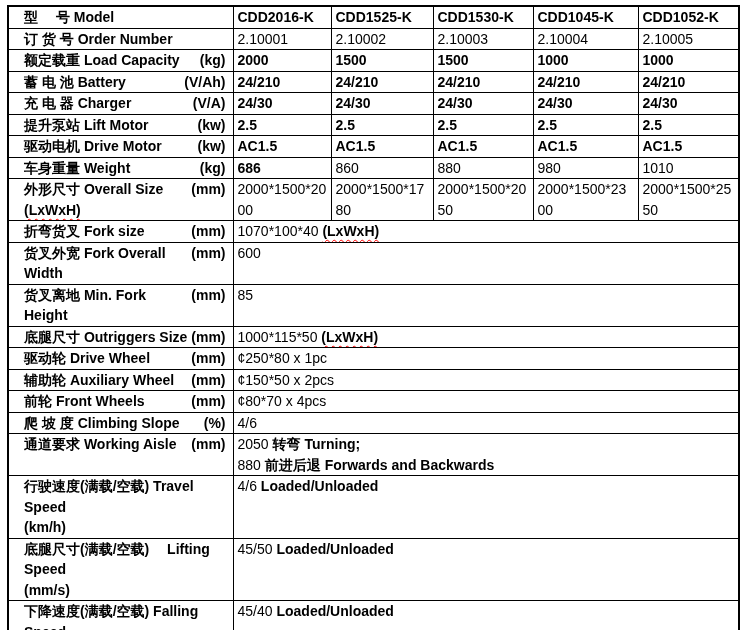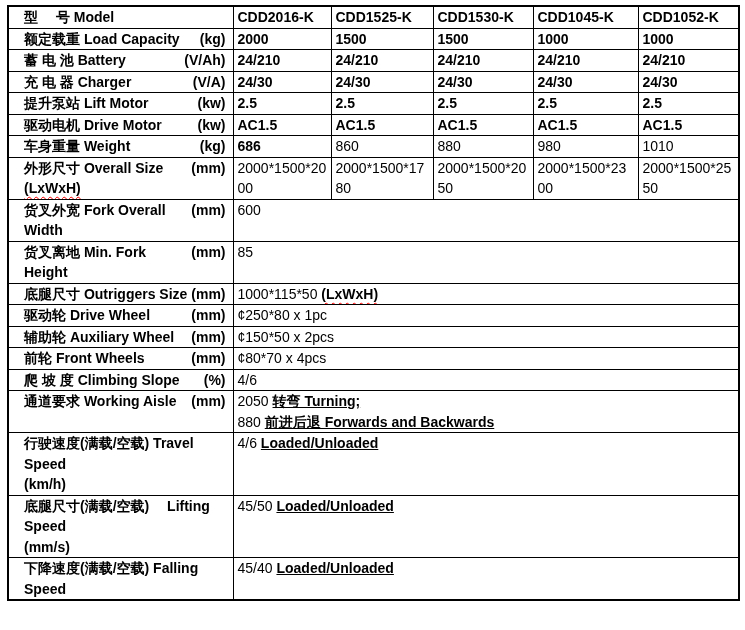--- a/index.html
+++ b/index.html
@@ -7,21 +7,21 @@
   table.spec{border-collapse:collapse;margin:5px 0 0 7px;table-layout:fixed;width:731px;
              border:2px solid #000;}
   td{border:1px solid #000;vertical-align:top;font-size:14px;line-height:20.5px;
      padding:0 4px;overflow:hidden;white-space:normal;}
   td.lbl{font-weight:bold;color:#000;padding-left:15px;padding-right:7px;}
   td.lbl .wrap{display:flex;justify-content:space-between;align-items:baseline;}
   td.v{color:#000;}
   .c-blue{color:var(--value_blue);font-weight:bold;}
   .c-red{color:var(--value_red);}
   .c-black{color:var(--value_black);}
-  .b{font-weight:bold;text-decoration:underline;}
+  .b{font-weight:bold;}
   .brk{word-break:break-all;}
   .wavy{font-weight:bold;text-decoration-line:underline;text-decoration-style:wavy;
         text-decoration-color:var(--squiggle_red);text-decoration-thickness:1px;text-underline-offset:3px;text-align:center;}
 </style>
 </head>
 <body>
 
 <table class="spec">
   <colgroup>
     <col style="width:225px">
@@ -40,20 +40,33 @@
             <span></span>
           </div>
         </td>
       <td class="v c-blue">CDD2016-K</td>
       <td class="v c-blue">CDD1525-K</td>
       <td class="v c-blue">CDD1530-K</td>
       <td class="v c-blue">CDD1045-K</td>
       <td class="v c-blue">CDD1052-K</td>
     </tr>
 
+    <tr>
+      <td class="lbl">
+          <div class="wrap">
+            <span>订 货 号 Order Number</span>
+            <span></span>
+          </div>
+        </td>
+      <td class="v c-black">2.10001</td>
+      <td class="v c-black">2.10002</td>
+      <td class="v c-black">2.10003</td>
+      <td class="v c-black">2.10004</td>
+      <td class="v c-black">2.10005</td>
+    </tr>
 
     <tr>
       <td class="lbl">
           <div class="wrap">
             <span>额定载重 Load Capacity</span>
             <span>(kg)</span>
           </div>
         </td>
       <td class="v c-blue">2000</td>
       <td class="v c-blue">1500</td>
@@ -141,20 +154,29 @@
             <span>(mm)</span>
           </div>
         </td>
       <td class="v c-black brk">2000*1500*2000</td>
       <td class="v c-black brk">2000*1500*1780</td>
       <td class="v c-black brk">2000*1500*2050</td>
       <td class="v c-black brk">2000*1500*2300</td>
       <td class="v c-black brk">2000*1500*2550</td>
     </tr>
 
+    <tr>
+      <td class="lbl">
+          <div class="wrap">
+            <span>折弯货叉 Fork size</span>
+            <span>(mm)</span>
+          </div>
+        </td>
+      <td class="v c-black" colspan="5"><span>1070*100*40 </span><span class="wavy">(LxWxH)</span></td>
+    </tr>
 
     <tr>
       <td class="lbl">
           <div class="wrap">
             <span>货叉外宽 Fork Overall Width</span>
             <span>(mm)</span>
           </div>
         </td>
       <td class="v c-black" colspan="5"><span>600</span><span class="wavy"></span></td>
     </tr>

